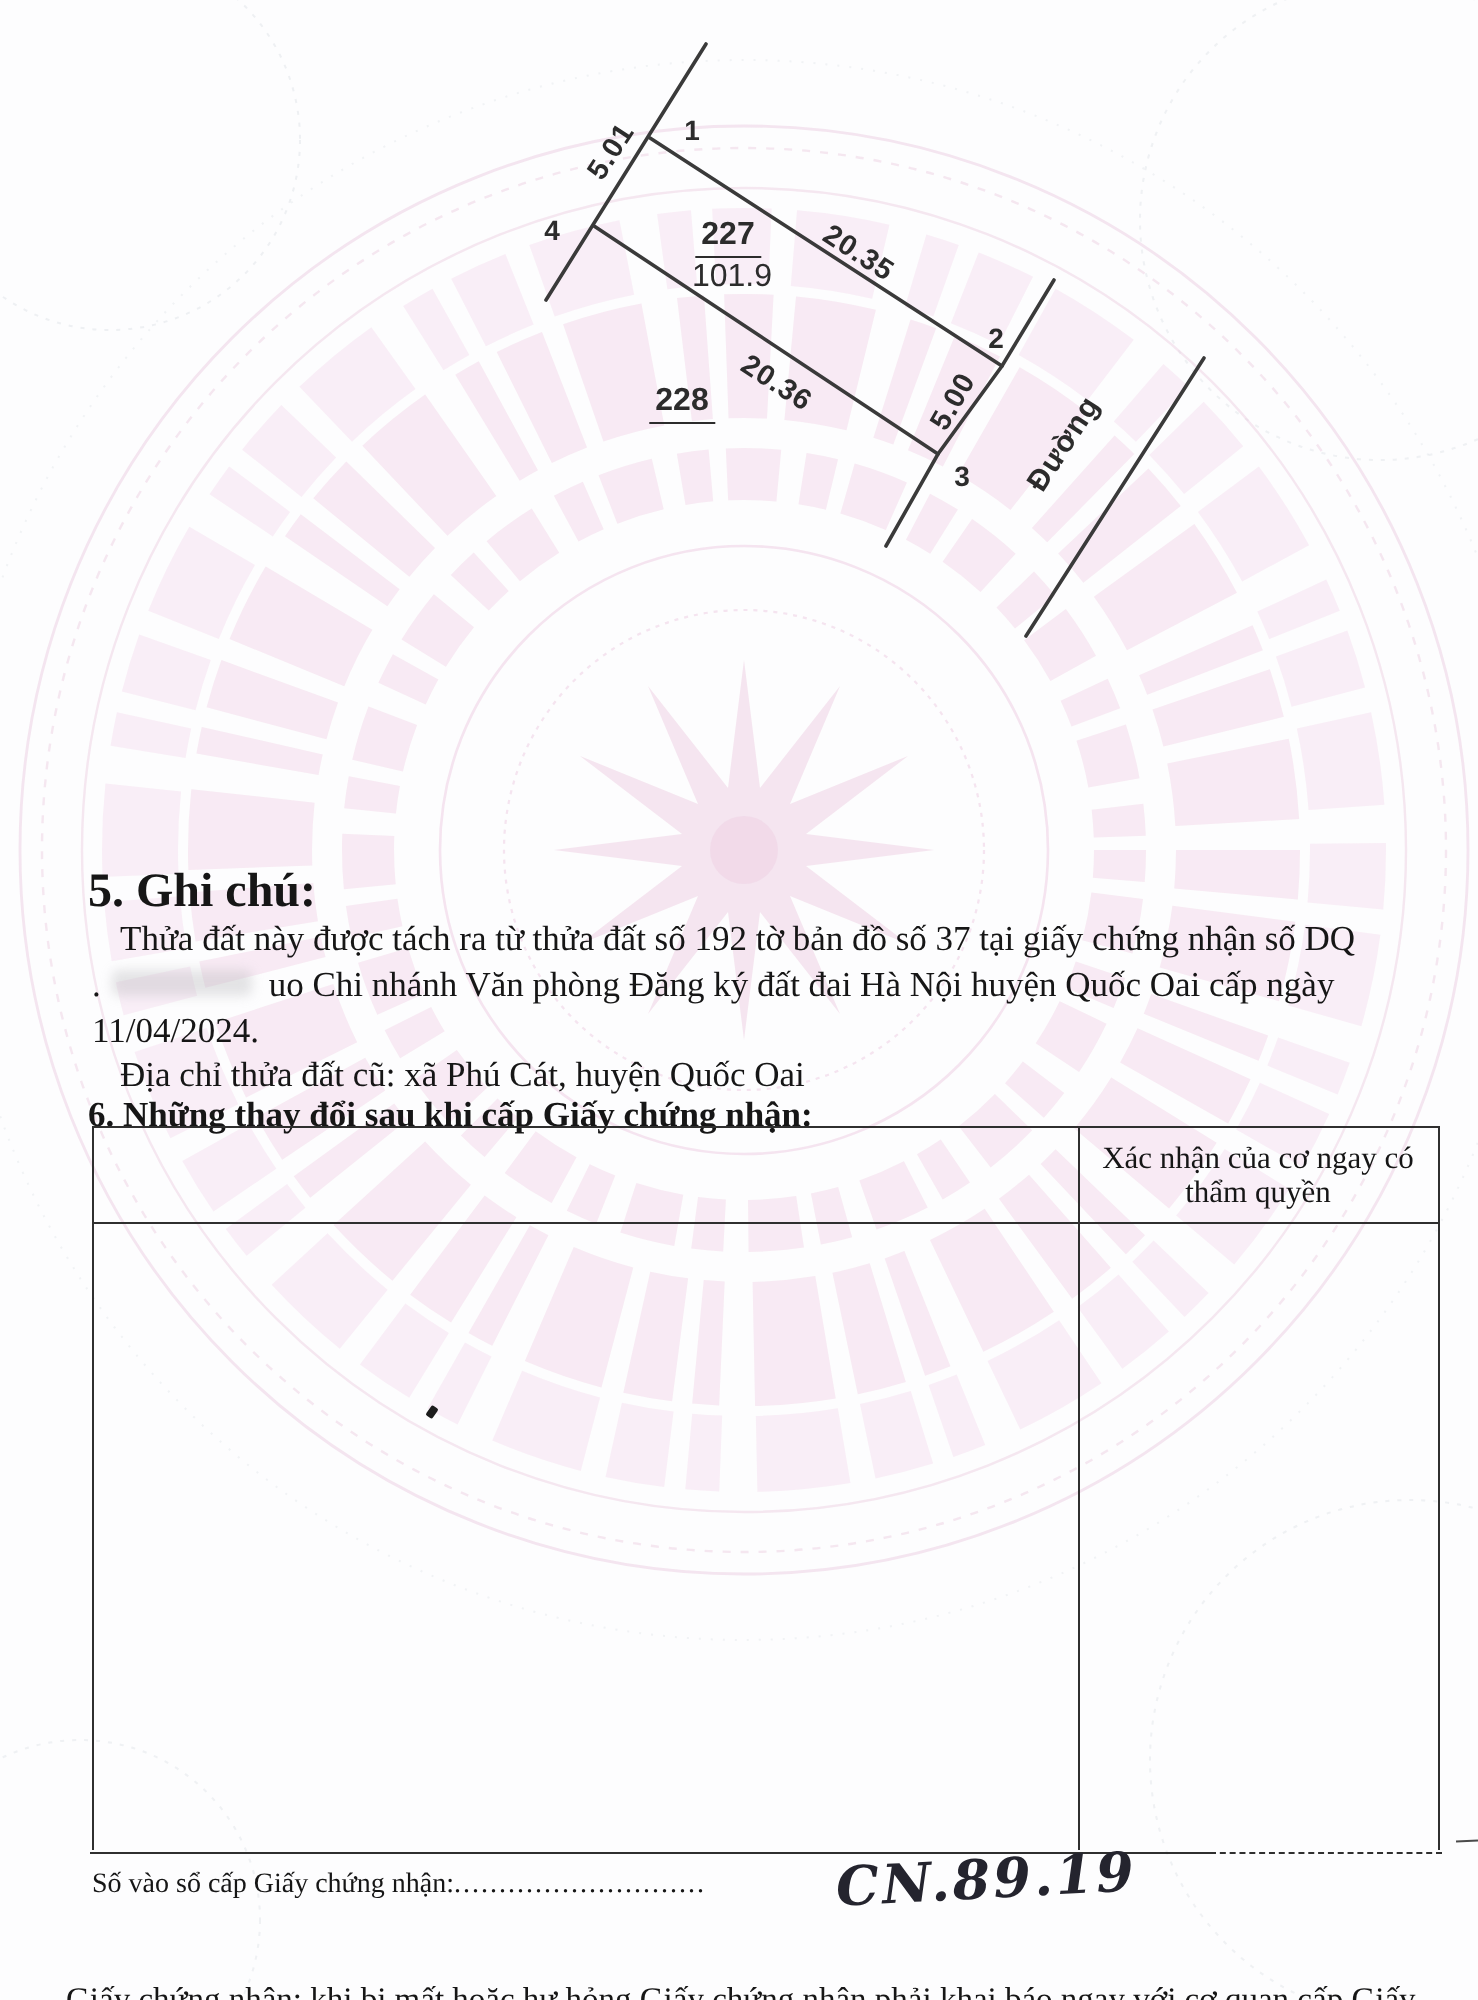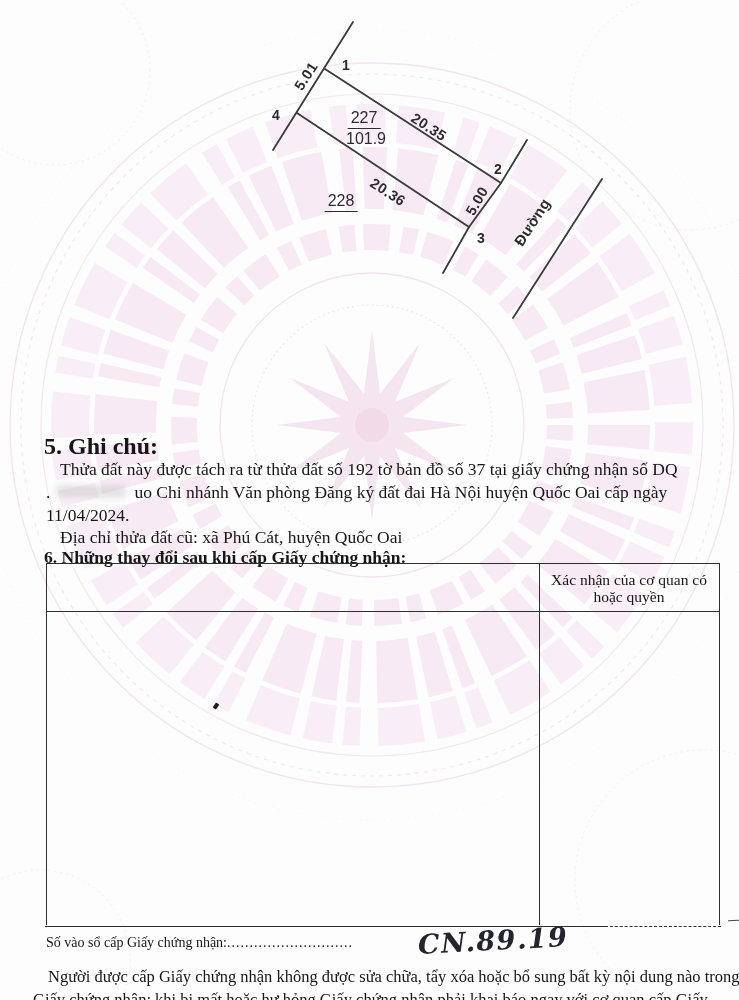--- a/index.html
+++ b/index.html
@@ -11,21 +11,21 @@
   .layer-svg{position:absolute;inset:0;z-index:1;}
   .content{position:absolute;inset:0;z-index:2;}
 
   
   .dlabel{
     position:absolute;font-family:"Liberation Sans", sans-serif;
     color:#2c2c2c;white-space:nowrap;transform:translate(-50%,-50%);
   }
   .dl-num{font-weight:bold;font-size:14px;}
   .dl-len{font-weight:bold;font-size:14.5px;letter-spacing:.5px;}
-  .dl-parcel{font-weight:normal;font-size:16px;border-bottom:1.6px solid #2c2c2c;padding:0 3px 1px 3px;}
+  .dl-parcel{font-weight:bold;font-size:16px;border-bottom:1.6px solid #2c2c2c;padding:0 3px 1px 3px;}
   .dl-area{font-weight:normal;font-size:16px;}
   .dl-road{font-weight:bold;font-size:15px;letter-spacing:.5px;}
 
   
   .tline{position:absolute;font-size:17.5px;line-height:21px;white-space:nowrap;}
   .bold{font-weight:bold;}
   .h5{left:44px;top:436px;font-size:24px;}
   .l1{left:60px;top:459px;}
   .l2{left:46px;top:482px;}
   .l3{left:46px;top:505px;}
@@ -125,27 +125,26 @@
 
   <div class="tline h5 bold">5. Ghi chú:</div>
   <div class="tline l1">Thửa đất này được tách ra từ thửa đất số 192 tờ bản đồ số 37 tại giấy chứng nhận số DQ</div>
   <div class="tline l2"><span>.</span><span class="smudge"></span><span>uo Chi nhánh Văn phòng Đăng ký đất đai Hà Nội huyện Quốc Oai cấp ngày</span></div>
   <div class="tline l3">11/04/2024.</div>
   <div class="tline l4">Địa chỉ thửa đất cũ: xã Phú Cát, huyện Quốc Oai</div>
 
   <div class="tline h6 bold">6. Những thay đổi sau khi cấp Giấy chứng nhận:</div>
 
   <div class="chg-table">
-    <div class="th2">Xác nhận của cơ quan có hoặc quyền</div>
+    <div class="th2">Xác nhận của cơ ngay có thẩm quyền</div>
     <div class="header-rule"></div>
     <div class="col-divider"></div>
     <div class="tbl-bottom-solid"></div>
     <div class="tbl-bottom-dash"></div>
   </div>
   <div class="edge-dash"></div>
   <div class="speck"></div>
 
   <div class="registry"><span>Số vào sổ cấp Giấy chứng nhận:</span><span class="dots">............................</span></div>
   <div class="handwriting">CN.89.19</div>
 
-  <div class="tline foot1">Người được cấp Giấy chứng nhận không được sửa chữa, tẩy xóa hoặc bổ sung bất kỳ nội dung nào trong</div>
   <div class="tline foot2">Giấy chứng nhận; khi bị mất hoặc hư hỏng Giấy chứng nhận phải khai báo ngay với cơ quan cấp Giấy</div>
 </div>
 
 </body></html>

